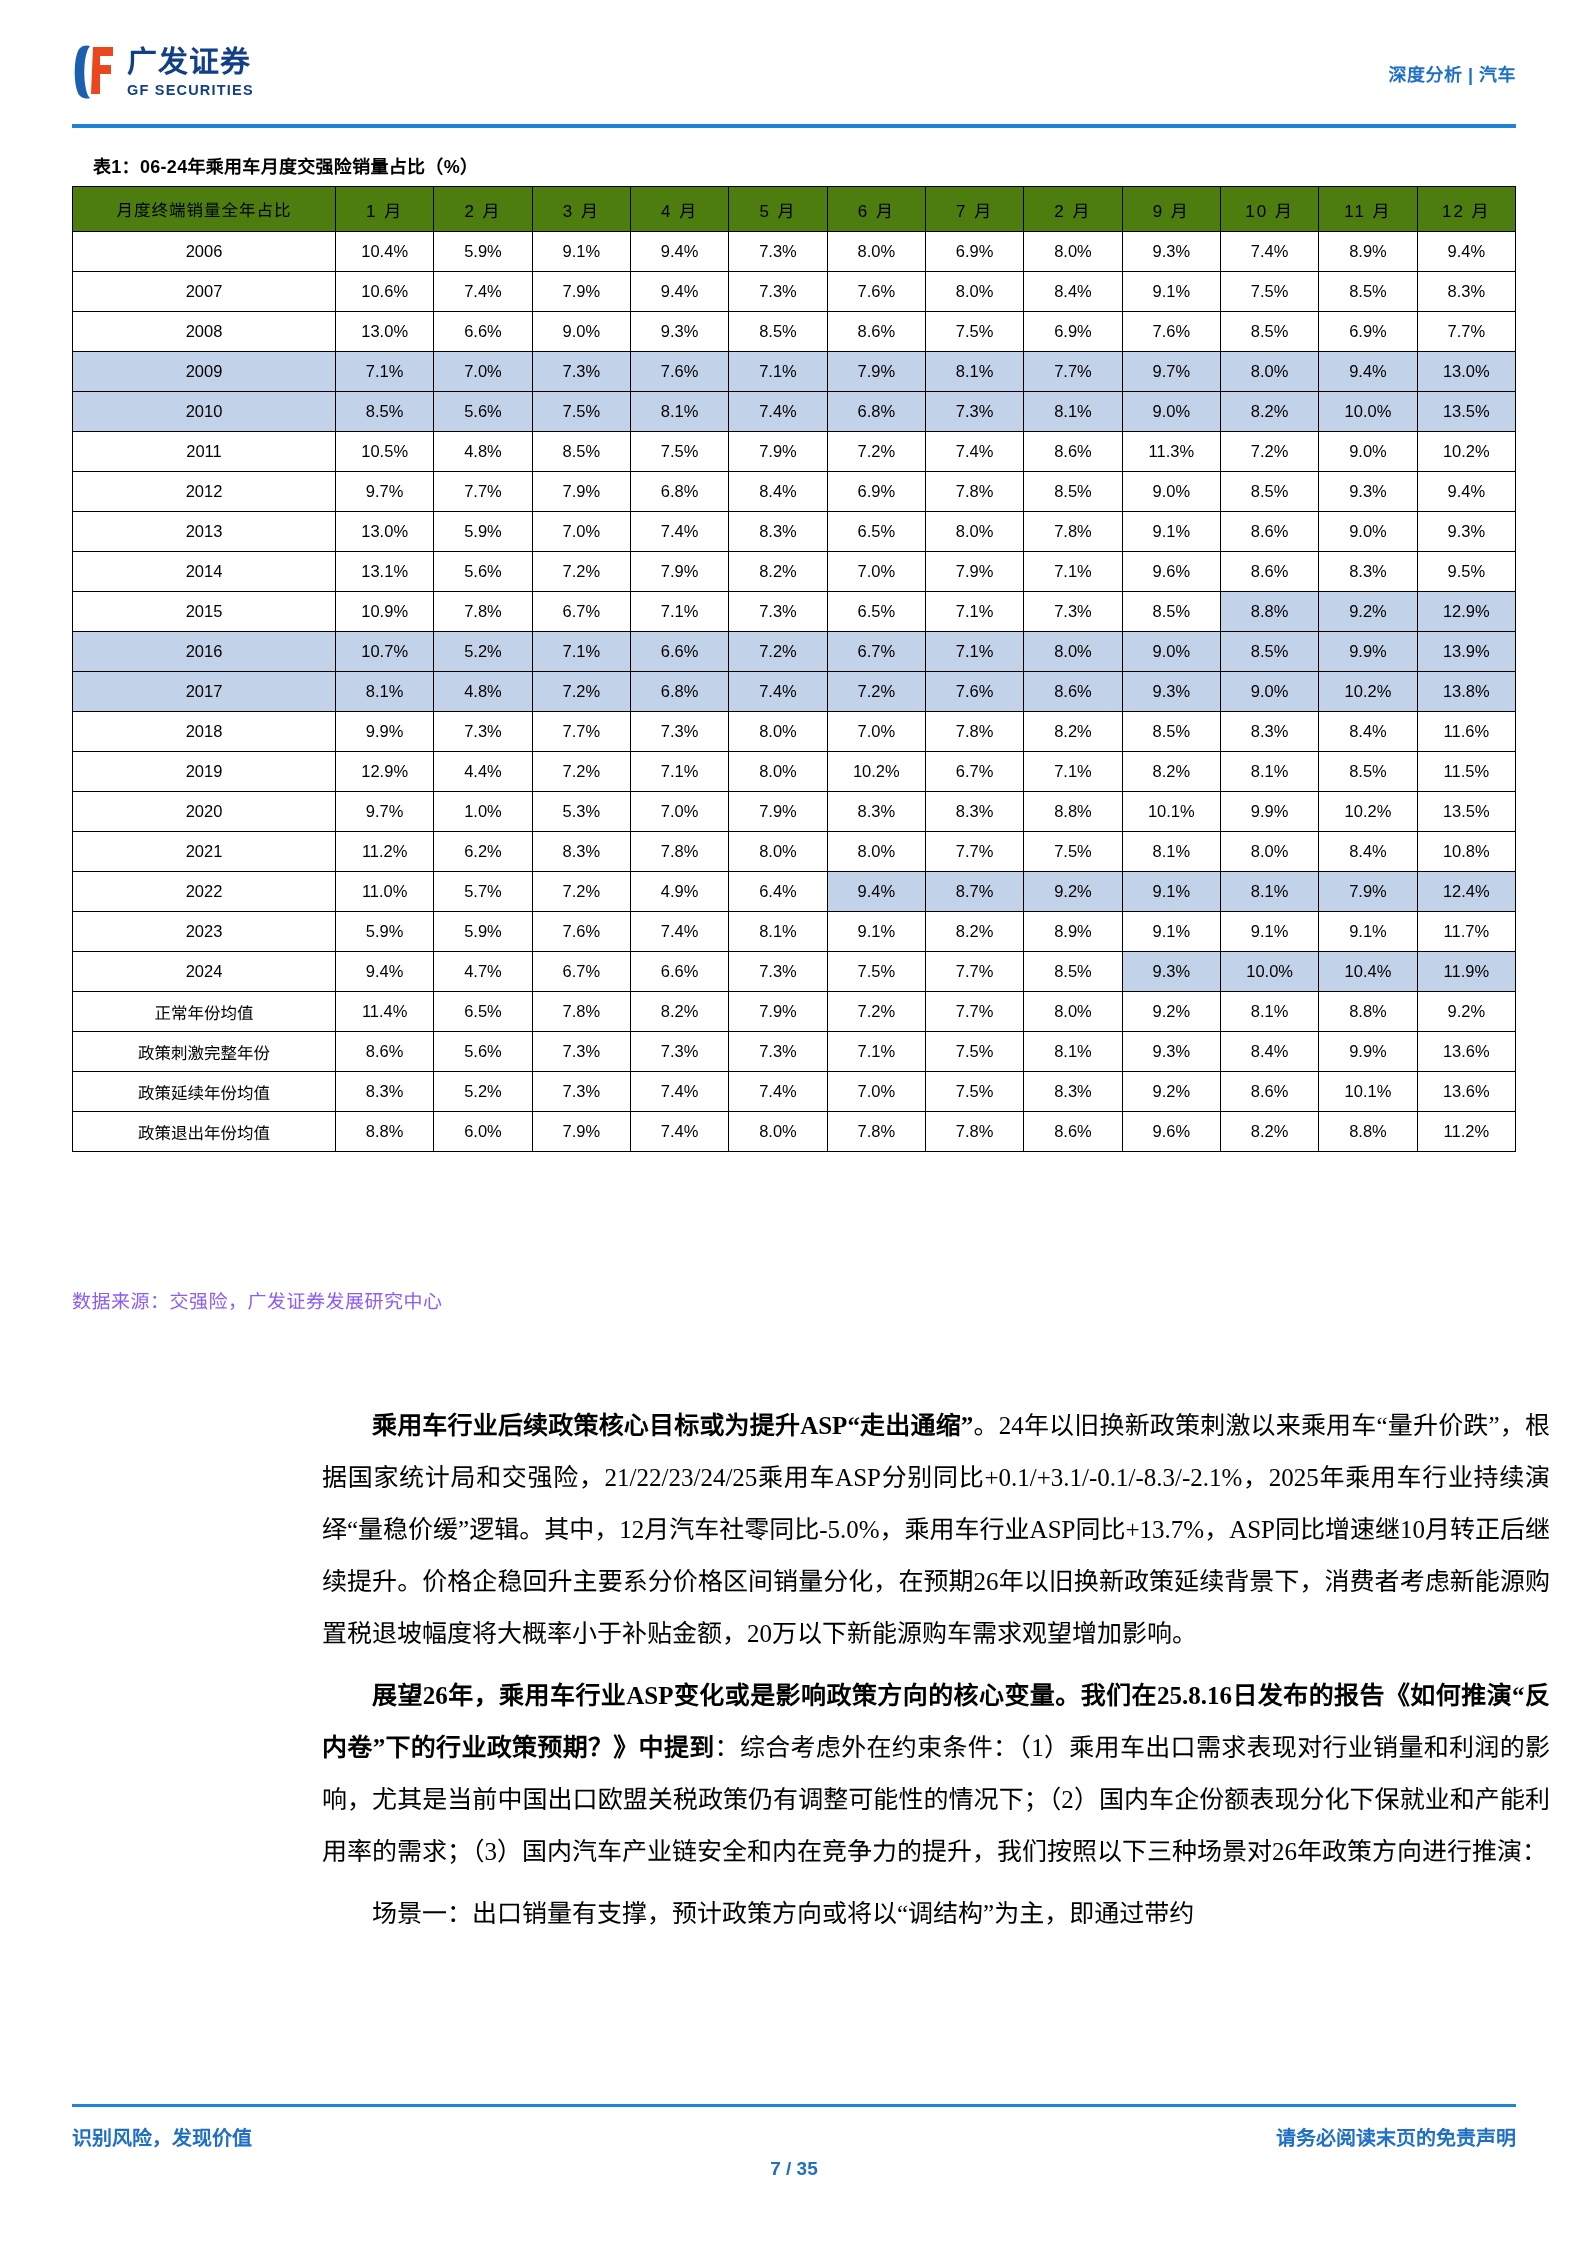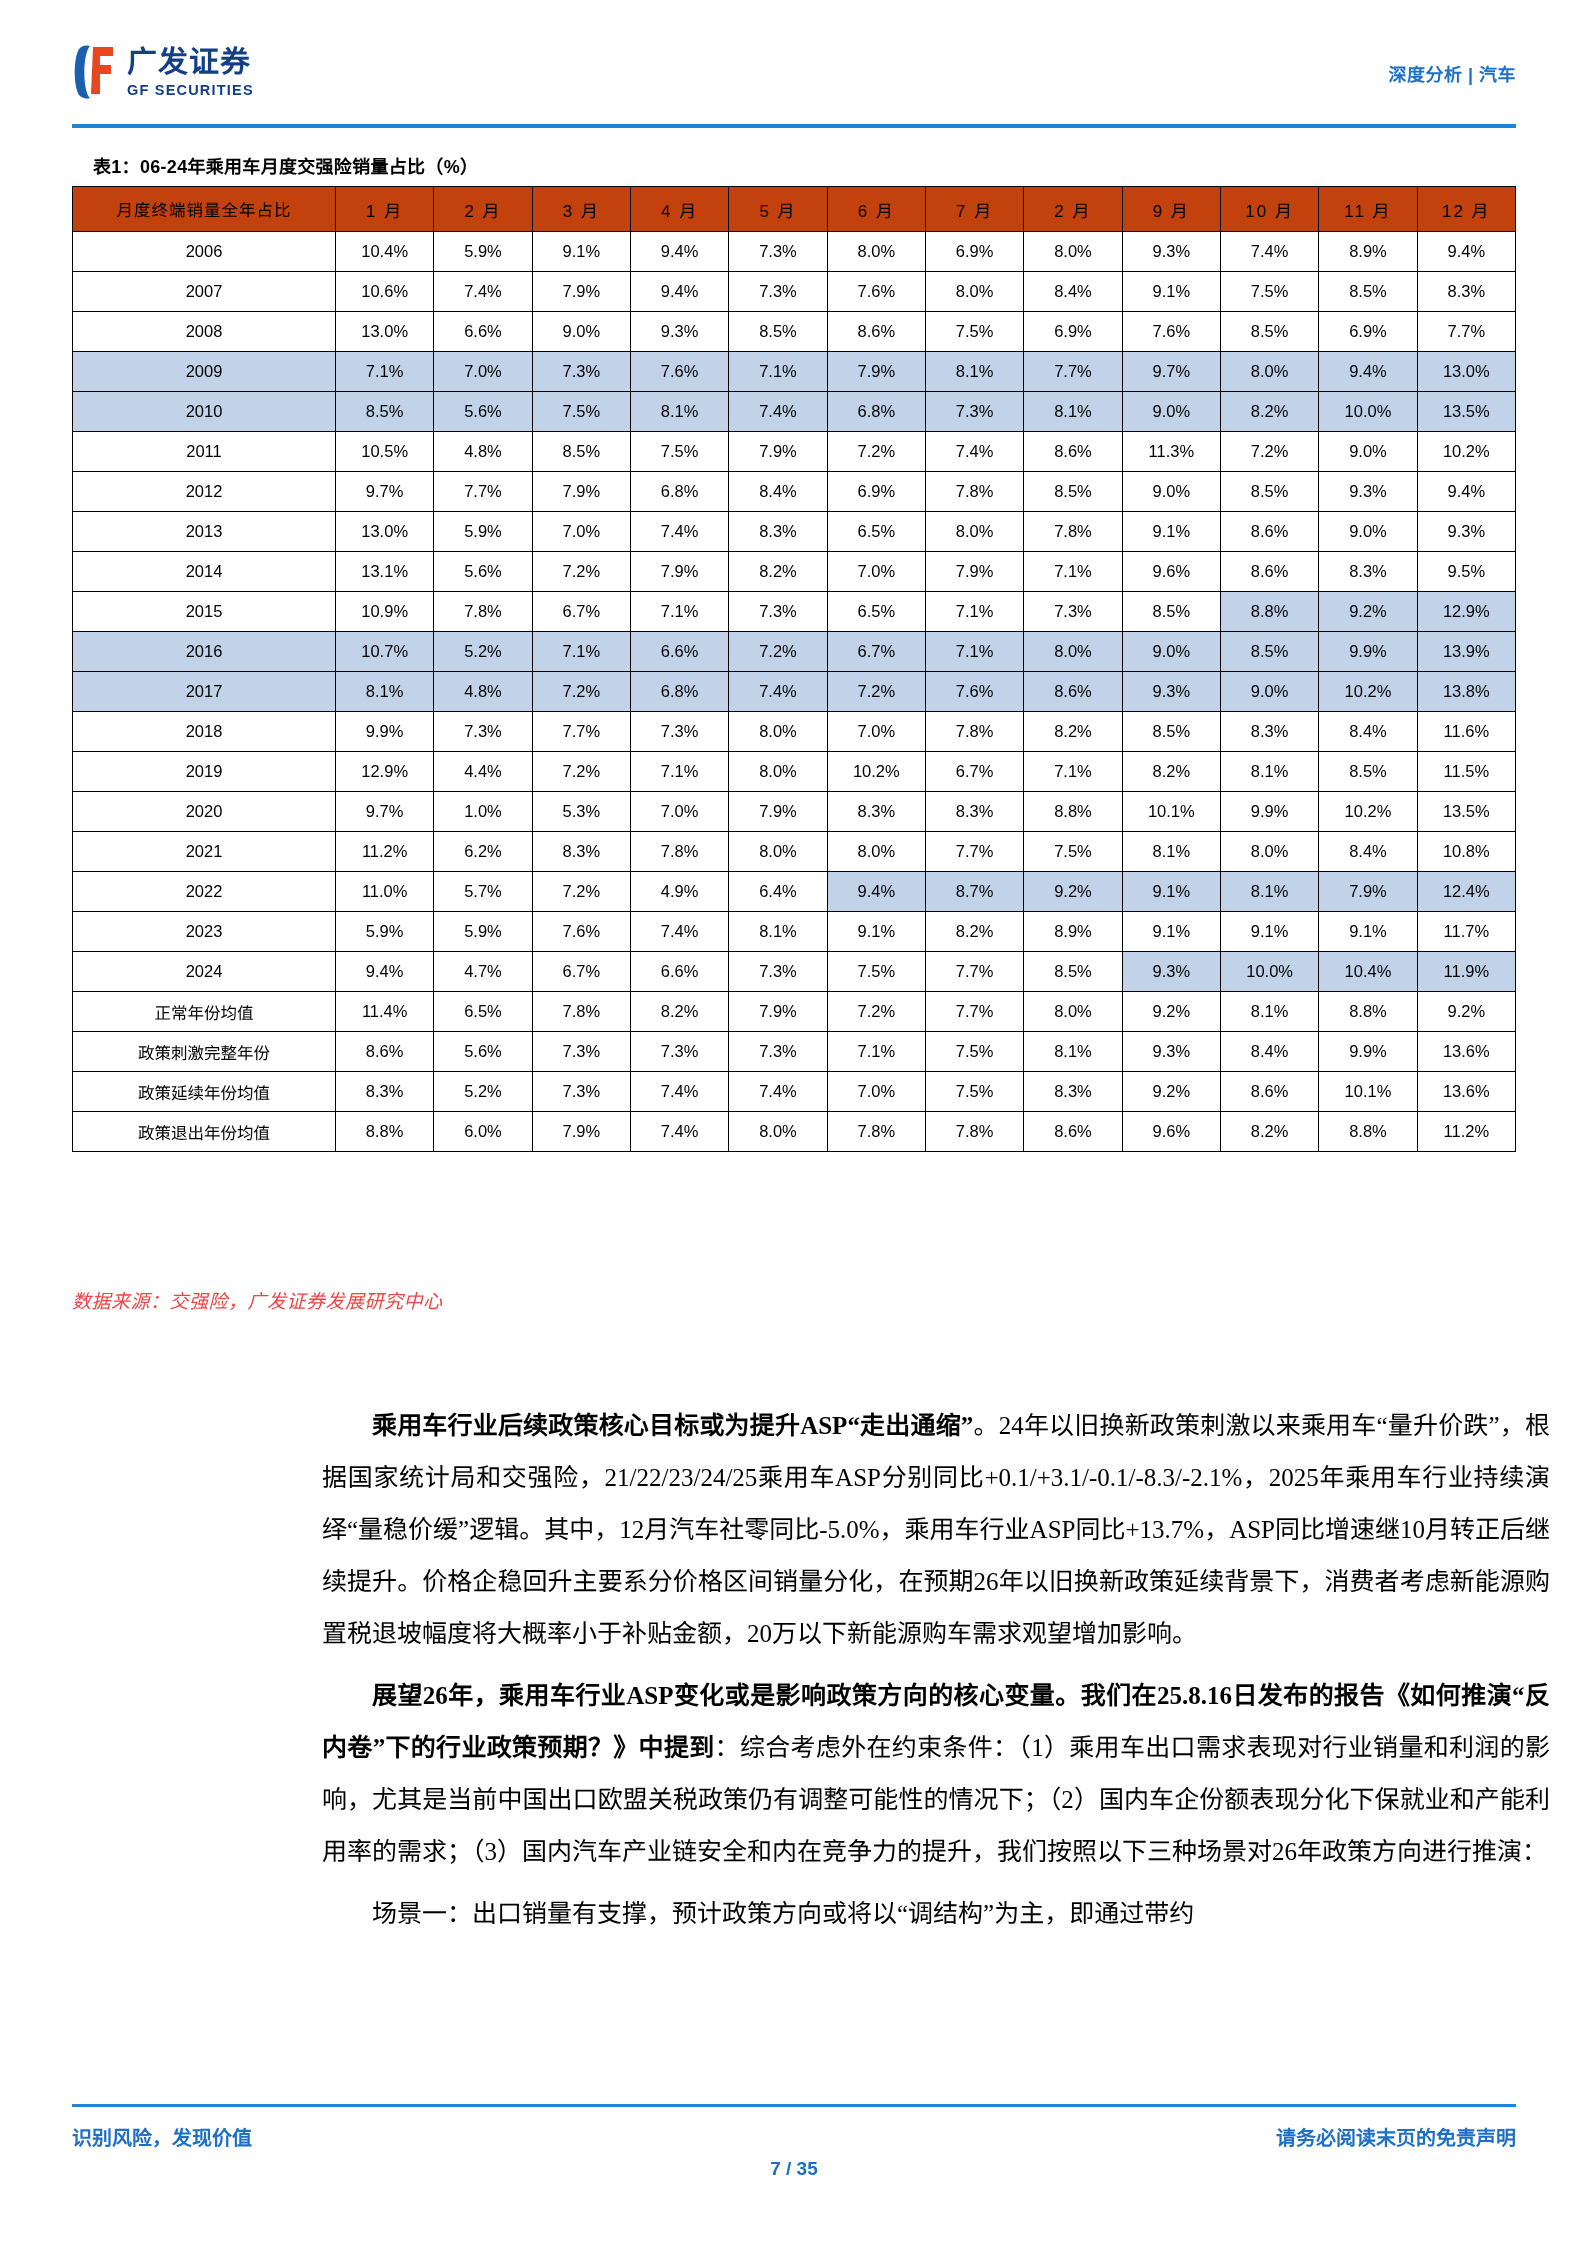--- a/index.html
+++ b/index.html
@@ -116,21 +116,21 @@
     border: 1.4px solid #000000;
     text-align: center;
     vertical-align: middle;
     font-size: 16.5px;
     font-weight: 400;
     height: 39px;
     padding: 0;
     color: #000;
   }
   table.grid thead th {
-    background: #c2410c;
+    background: #4d7c0f;
     font-size: 17px;
     font-weight: 400;
     height: 44px;
     letter-spacing: 2px;
   }
   table.grid thead th.corner {
     letter-spacing: 1px;
     font-size: 16.5px;
   }
   td.label, th.corner { width: 262px; }
@@ -138,23 +138,22 @@
   td.rowname {
     font-size: 17px;
   }
 
   
   .source-note {
     position: absolute;
     left: 72px;
     top: 1286px;
     font-size: 19px;
-    color: #ef4444;
+    color: #8b5cf6;
     letter-spacing: 0.5px;
-    font-style: italic;
   }
 
   
   .body-copy {
     position: absolute;
     left: 290px;
     top: 1400px;
     width: 1228px;
     font-size: 25px;
     line-height: 52px;

